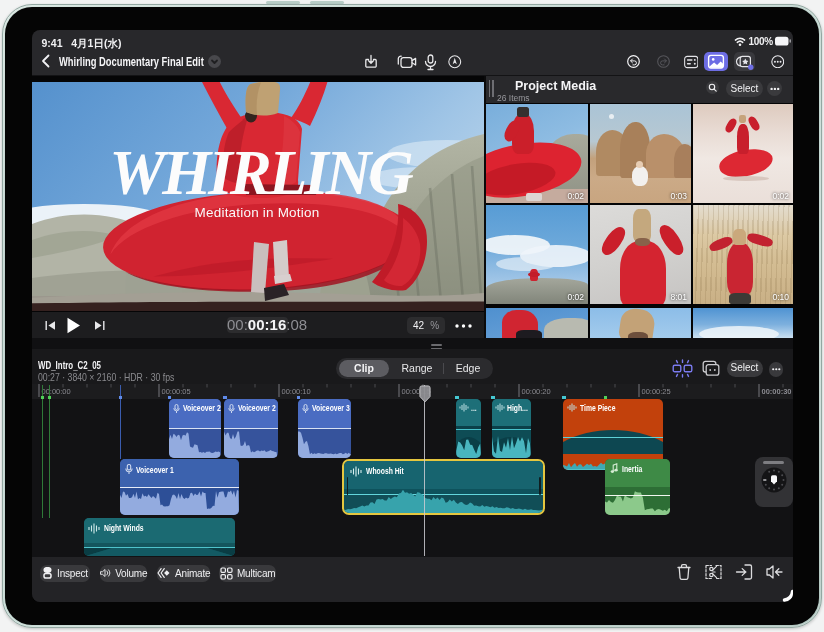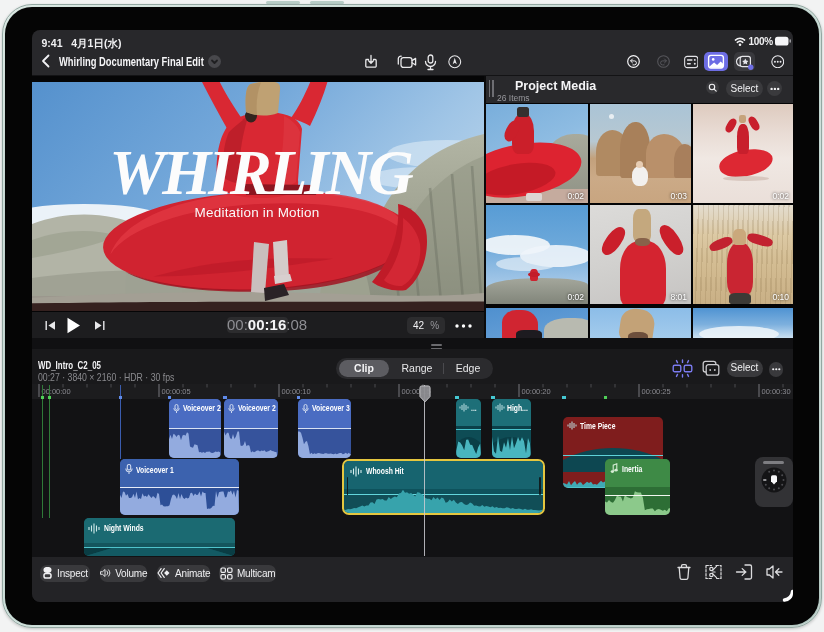--- a/index.html
+++ b/index.html
@@ -374,21 +374,21 @@
           <g stroke="#77777c" stroke-width="1">
             <path d="M7 0 V13 M127 0 V13 M247 0 V13 M367 0 V13 M487 0 V13 M607 0 V13 M727 0 V13"></path>
           </g>
         </svg>
         <div class="rlabel" style="left:10px;">00:00:00</div>
         <div class="rlabel" style="left:130px;">00:00:05</div>
         <div class="rlabel" style="left:250px;">00:00:10</div>
         <div class="rlabel" style="left:370px;">00:00:15</div>
         <div class="rlabel" style="left:490px;">00:00:20</div>
         <div class="rlabel" style="left:610px;">00:00:25</div>
-        <div class="rlabel" style="left:730px;">00:00:30</div>
+        <div class="rlabel" style="left:730px;font-weight:bold;">00:00:30</div>
       </div>
       <div id="tlbody"></div>
 
       <div class="abs" style="left:10.3px;top:47px;width:1.5px;height:132.5px;background:#2f7a38;"></div>
       <div class="abs" style="left:17.3px;top:47px;width:1.5px;height:132.5px;background:#2f7a38;"></div>
       <div class="abs" style="left:88px;top:47px;width:1.5px;height:73.5px;background:#3a5cae;"></div>
 
       <div class="abs" style="left:9.3px;top:57.5px;width:3.5px;height:3px;background:#4fd058;"></div>
       <div class="abs" style="left:16.3px;top:57.5px;width:3.5px;height:3px;background:#4fd058;"></div>
       <div class="abs" style="left:87px;top:57.5px;width:3.5px;height:3px;background:#5f8ae8;"></div>
@@ -460,21 +460,21 @@
             <path d="M0 27 L0 14 Q19.5 0 39 14 L39 27 Z" fill="#0a3e47"></path>
           </svg>
         <svg class="wavbtm" width="39" height="26" viewBox="0 0 39 26">
             <path fill="#49b5bf" d="M0 26 L0 4.7 L2 19.5 L4 21.7 L6 3.9 L8 18.7 L10 19.9 L12 10.2 L14 15.8 L16 5.9 L18 17.9 L20 4.6 L22 16.3 L24 11.2 L26 5.1 L28 9.6 L30 5.3 L32 9.2 L34 21.2 L36 6.1 L38 11.4 L39 26 Z"></path>
           </svg>
         <svg class="abs" style="left:3px;top:4px;" width="10" height="9" viewBox="0 0 10 9" stroke="#bfe2e4" stroke-width="1" fill="none">
             <path d="M1 3.5 v2 M3 2 v5 M5 0.5 v8 M7 2 v5 M9 3.5 v2"></path>
           </svg>
         <div class="cliplabel" style="left:15px;">High...</div>
       </div>
-      <div class="clip" style="left:531.5px;top:61px;width:100px;height:71px;background:#7f1d1d;margin-top:18px;">
+      <div class="clip" style="left:531.5px;top:61px;width:100px;height:71px;background:#c2410c;">
         <svg class="abs" style="left:0;top:26px;" width="100" height="29" viewBox="0 0 100 29">
             <path d="M0 29 L0 17 C28 1 72 1 100 17 L100 29 Z" fill="#0d4751"></path>
           </svg>
         <div class="abs" style="left:0;top:38px;width:100px;height:1.2px;background:#5ed2d8;"></div>
         <svg class="wavbtm" style="bottom:1.5px;" width="100" height="12" viewBox="0 0 100 12">
             <path fill="#3fa9b4" d="M0 12 L0 8.0 L2 8.4 L4 9.5 L6 6.0 L8 10.2 L10 7.8 L12 5.9 L14 9.8 L16 7.5 L18 7.2 L20 10.0 L22 8.4 L24 6.8 L26 8.0 L28 6.7 L30 9.4 L32 9.1 L34 9.7 L36 7.8 L38 5.8 L40 7.4 L42 6.5 L44 8.4 L46 6.6 L48 9.7 L50 8.8 L52 7.0 L54 6.7 L56 8.2 L58 9.8 L60 8.9 L62 9.2 L64 8.9 L66 6.3 L68 9.2 L70 5.9 L72 6.0 L74 9.9 L76 8.4 L78 7.8 L80 10.1 L82 8.2 L84 5.8 L86 9.7 L88 7.3 L90 9.6 L92 7.4 L94 5.9 L96 9.2 L98 10.2 L100 9.8 L100 12 Z"></path>
           </svg>
         <div class="abs" style="left:0;bottom:0;width:100px;height:1.5px;background:#4fc3c9;"></div>
         <svg class="abs" style="left:4px;top:4px;" width="10" height="9" viewBox="0 0 10 9" stroke="#bfe2e4" stroke-width="1" fill="none">
             <path d="M1 3.5 v2 M3 2 v5 M5 0.5 v8 M7 2 v5 M9 3.5 v2"></path>

